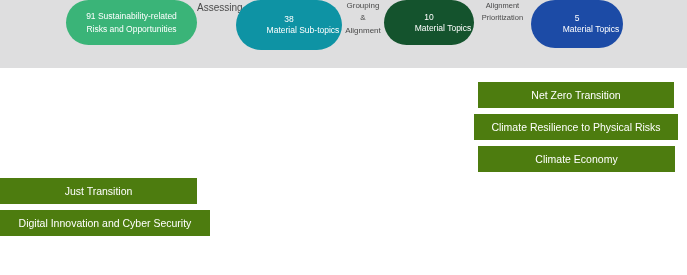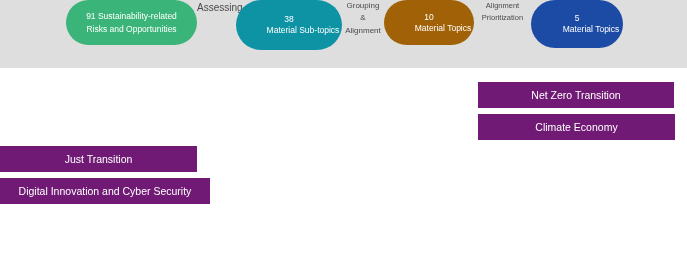--- a/index.html
+++ b/index.html
@@ -74,21 +74,21 @@
     display: block;
   }
   #stage-subtopics {
     width: 106px;
     height: 50px;
     background: #0e93a4;
   }
   #stage-topics-10 {
     width: 90px;
     height: 45px;
-    background: #a16207;
+    background: #14532d;
   }
   #stage-topics-5 {
     width: 92px;
     height: 48px;
     background: #1c4ba6;
   }
 
   .funnel-connector {
     color: #4a4a4a;
     font-size: 8px;
@@ -110,21 +110,21 @@
   }
 
   
   #topic-bars {
     position: absolute;
     top: 82px;
     left: 0;
     width: 687px;
   }
   .topic-bar {
-    background: #701a75;
+    background: #4d7c0f;
     color: #ffffff;
     height: 26px;
     display: flex;
     align-items: center;
     justify-content: center;
     text-align: center;
     font-size: 10.5px;
     margin-bottom: 6px;
     box-sizing: border-box;
     position: relative;
@@ -170,20 +170,23 @@
       <span class="stage-label">Material Topics</span>
     </div>
 
   </div>
 </div>
 
 <div id="topic-bars">
   <div class="topic-bar" style="margin-left:478px;width:196px;">
     <span>Net Zero Transition</span>
   </div>
+  <div class="topic-bar" style="margin-left:474px;width:204px;">
+    <span>Climate Resilience to Physical Risks</span>
+  </div>
   <div class="topic-bar" style="margin-left:478px;width:197px;">
     <span>Climate Economy</span>
   </div>
   <div class="topic-bar" style="width:197px;">
     <span>Just Transition</span>
   </div>
   <div class="topic-bar" style="width:210px;">
     <span>Digital Innovation and Cyber Security</span>
   </div>
 </div>

